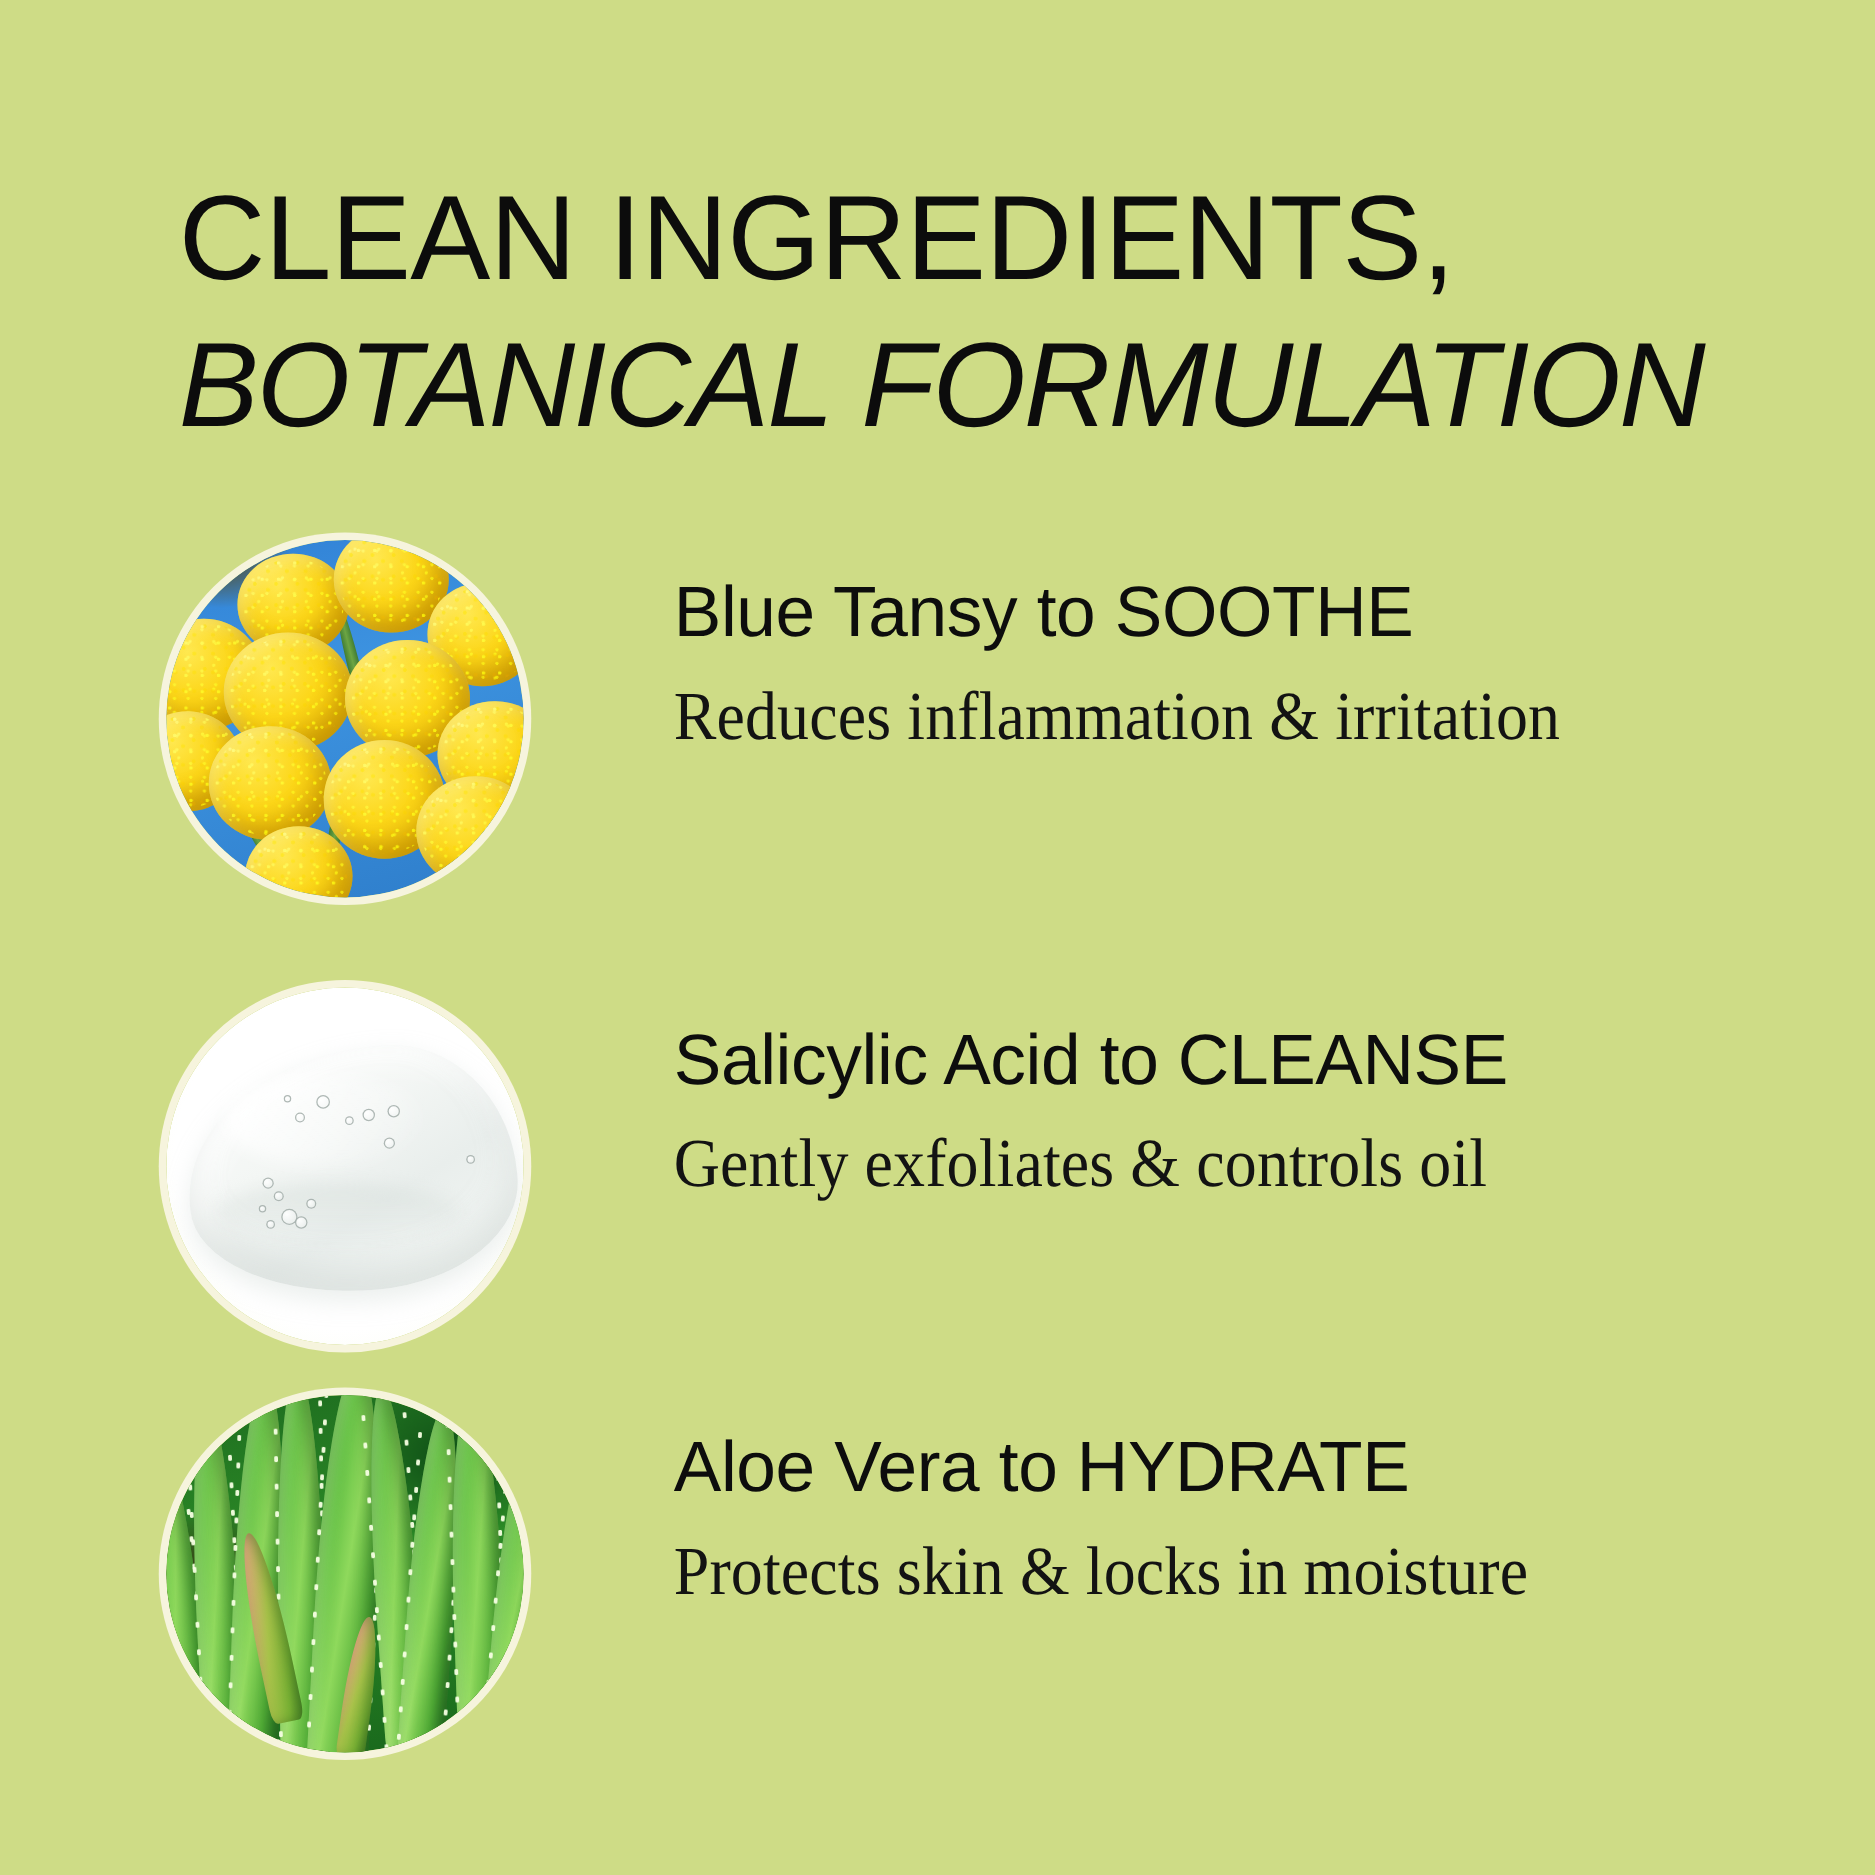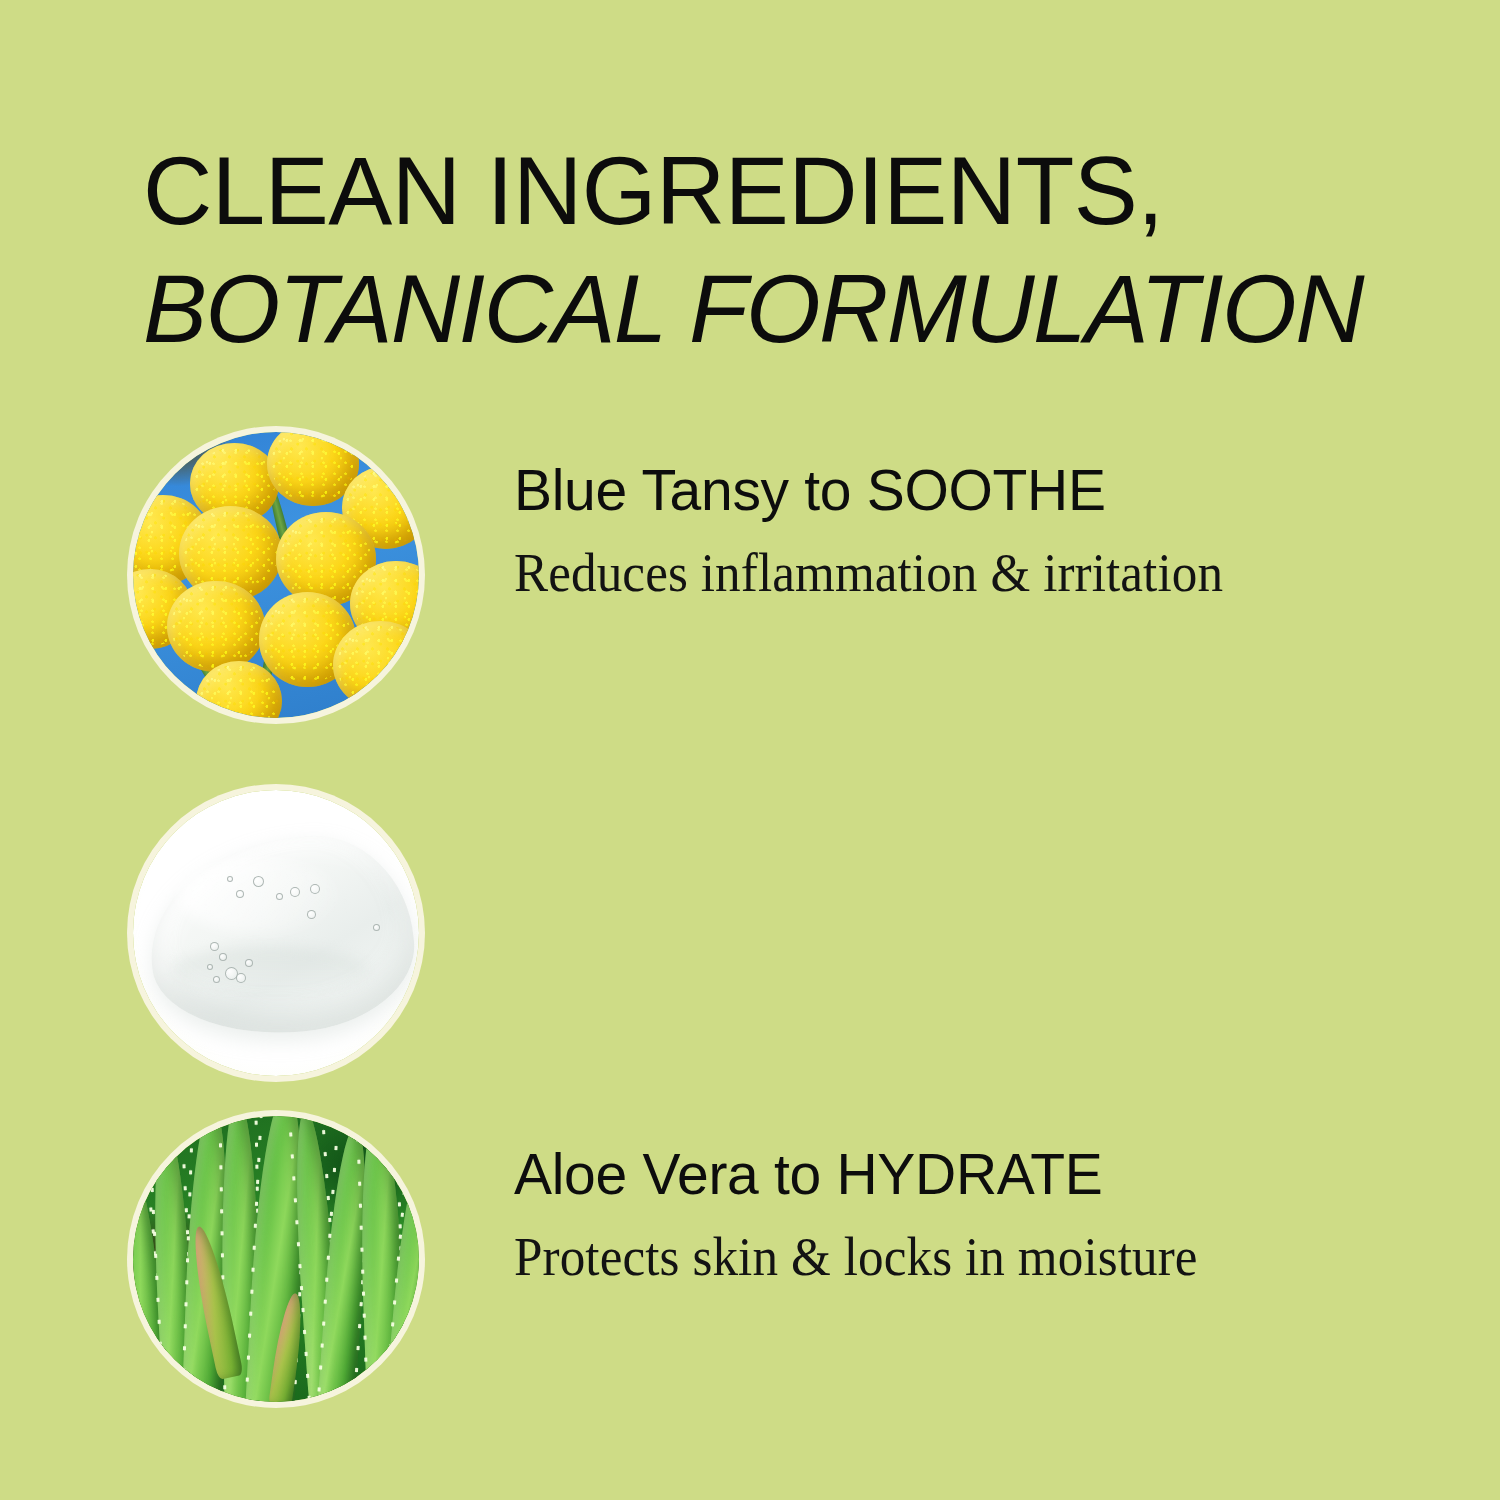--- a/index.html
+++ b/index.html
@@ -190,21 +190,21 @@
   .sprout {
     position: absolute;
     border-radius: 50% 50% 18% 18% / 70% 70% 8% 8%;
     background: linear-gradient(100deg, #c9925f 0%, #d8a878 18%, #a8c24a 48%, #79b234 78%, #4d8c27 100%);
     box-shadow: inset -4px 0 9px rgba(30,70,20,.35);
   }
 
   
   .ingredient-text {
     position: absolute;
-    left: 514px;
+    left: 539px;
     top: 24px;
     width: 920px;
   }
   .ingredient-title {
     font-family: "Liberation Sans", sans-serif;
     font-weight: 400;
     font-size: 57px;
     line-height: 68px;
     letter-spacing: -0.3px;
     color: #0d0d0d;
@@ -279,20 +279,24 @@
         <div class="bubble" style="left:84%;top:47%;width:5px;height:5px;"></div>
         <div class="bubble" style="left:27%;top:53%;width:7px;height:7px;"></div>
         <div class="bubble" style="left:30%;top:57%;width:6px;height:6px;"></div>
         <div class="bubble" style="left:32%;top:62%;width:11px;height:11px;"></div>
         <div class="bubble" style="left:36%;top:64%;width:8px;height:8px;"></div>
         <div class="bubble" style="left:28%;top:65%;width:5px;height:5px;"></div>
         <div class="bubble" style="left:39%;top:59%;width:6px;height:6px;"></div>
         <div class="bubble" style="left:26%;top:61%;width:4px;height:4px;"></div>
       </div>
     </div>
+    <div class="ingredient-text">
+      <div class="ingredient-title">Salicylic Acid to CLEANSE</div>
+      <div class="ingredient-desc">Gently exfoliates &amp; controls oil</div>
+    </div>
   </div>
 
   <div class="ingredient-row" id="row-2">
     <div class="media-circle">
       <div class="media-inner">
         <div class="aloe-bg"></div>
         <div class="leaf" style="left:-4%;top:10%;width:13%;height:96%;transform:rotate(-6deg);"></div>
         <div class="leaf" style="left:8%;top:2%;width:12%;height:104%;transform:rotate(-3deg);"></div>
         <div class="leaf" style="left:19%;top:-4%;width:14%;height:110%;transform:rotate(2deg);"></div>
         <div class="leaf" style="left:31%;top:-6%;width:13%;height:112%;transform:rotate(-1deg);"></div>

